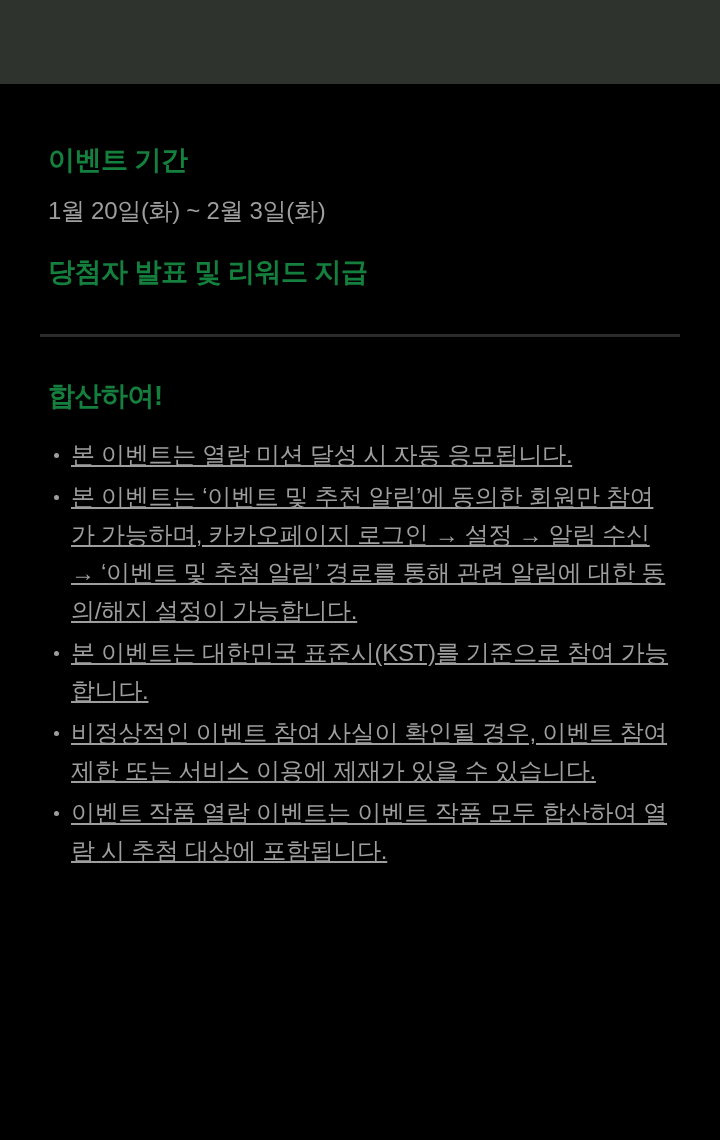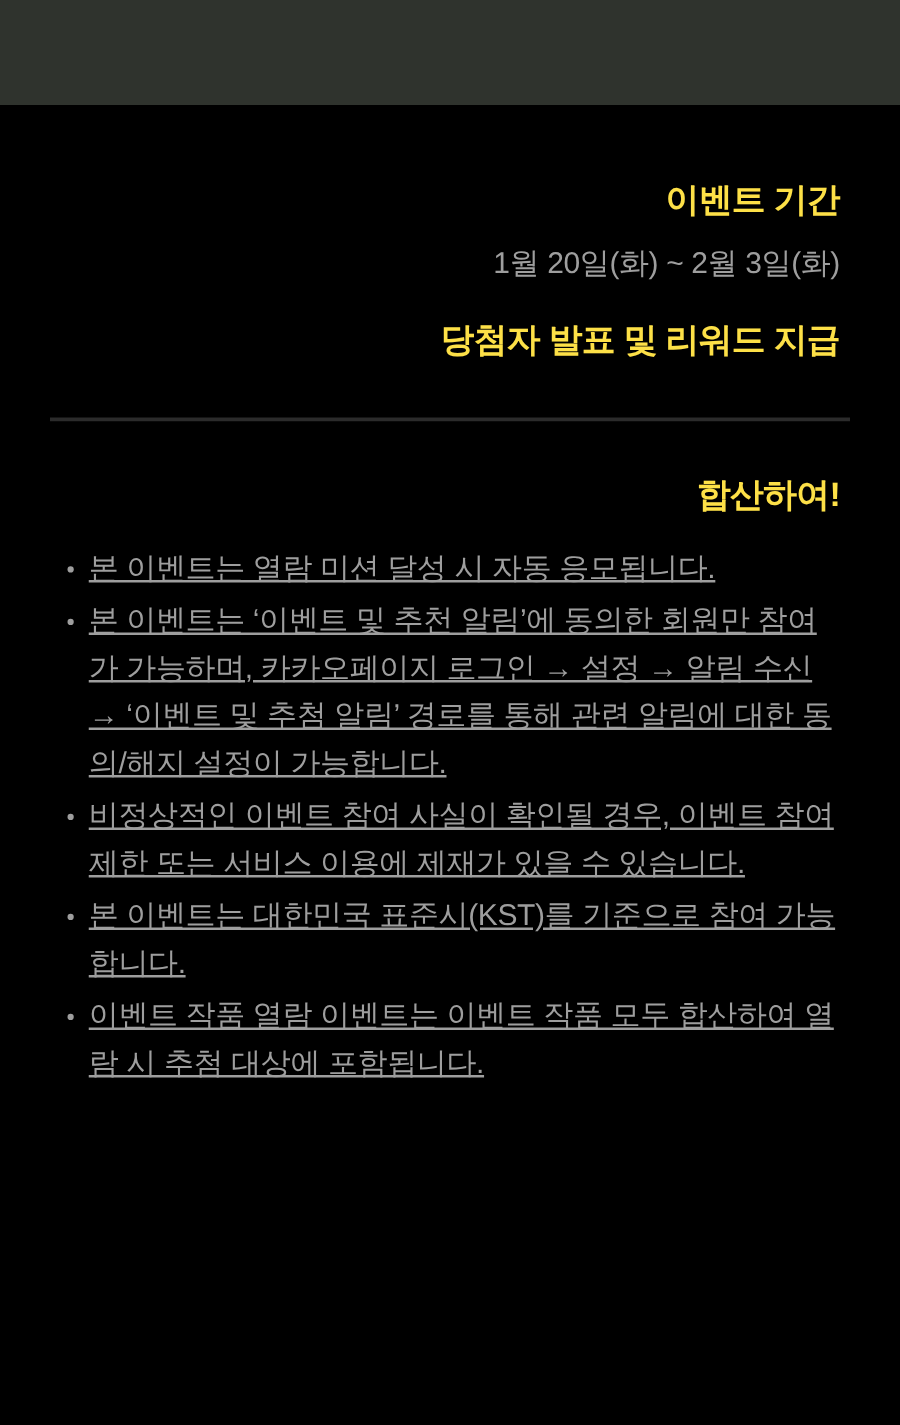--- a/index.html
+++ b/index.html
@@ -17,34 +17,33 @@
   }
   .content {
     padding: 0 48px;
     color: #9e9e9e;
   }
   .section-title {
     margin: 0;
     font-size: 27px;
     line-height: 34px;
     font-weight: bold;
-    color: #fde047;
+    color: #15803d;
     letter-spacing: -0.5px;
-    text-align: right;
   }
   .title-period   { margin-top: 59px; }
   .title-reward   { margin-top: 29px; }
   .section-value {
     margin: 0;
     font-size: 24px;
     line-height: 30px;
     color: #9e9e9e;
     letter-spacing: -0.3px;
   }
-  .value-period { margin-top: 19px; text-align: right; }
+  .value-period { margin-top: 19px; }
   .value-reward { margin-top: 26px; }
   .divider {
     border: none;
     height: 3px;
     background: #2b2b2b;
     margin: 45px -8px 0 -8px;
   }
   .title-notice { margin-top: 42px; }
   .notice-list {
     list-style: none;
@@ -91,25 +90,25 @@
     <li>
       <span class="dot"></span>
       <span>본 이벤트는 열람 미션 달성 시 자동 응모됩니다.</span>
     </li>
     <li>
       <span class="dot"></span>
       <span>본 이벤트는 ‘이벤트 및 추천 알림’에 동의한 회원만 참여가 가능하며, 카카오페이지 로그인 → 설정 → 알림 수신 → ‘이벤트 및 추첨 알림’ 경로를 통해 관련 알림에 대한 동의/해지 설정이 가능합니다.</span>
     </li>
     <li>
       <span class="dot"></span>
-      <span>비정상적인 이벤트 참여 사실이 확인될 경우, 이벤트 참여 제한 또는 서비스 이용에 제재가 있을 수 있습니다.</span>
+      <span>본 이벤트는 대한민국 표준시(KST)를 기준으로 참여 가능합니다.</span>
     </li>
     <li>
       <span class="dot"></span>
-      <span>본 이벤트는 대한민국 표준시(KST)를 기준으로 참여 가능합니다.</span>
+      <span>비정상적인 이벤트 참여 사실이 확인될 경우, 이벤트 참여 제한 또는 서비스 이용에 제재가 있을 수 있습니다.</span>
     </li>
     <li>
       <span class="dot"></span>
       <span>이벤트 작품 열람 이벤트는 이벤트 작품 모두 합산하여 열람 시 추첨 대상에 포함됩니다.</span>
     </li>
   </ul>
 
 </div>
 
 </body></html>

